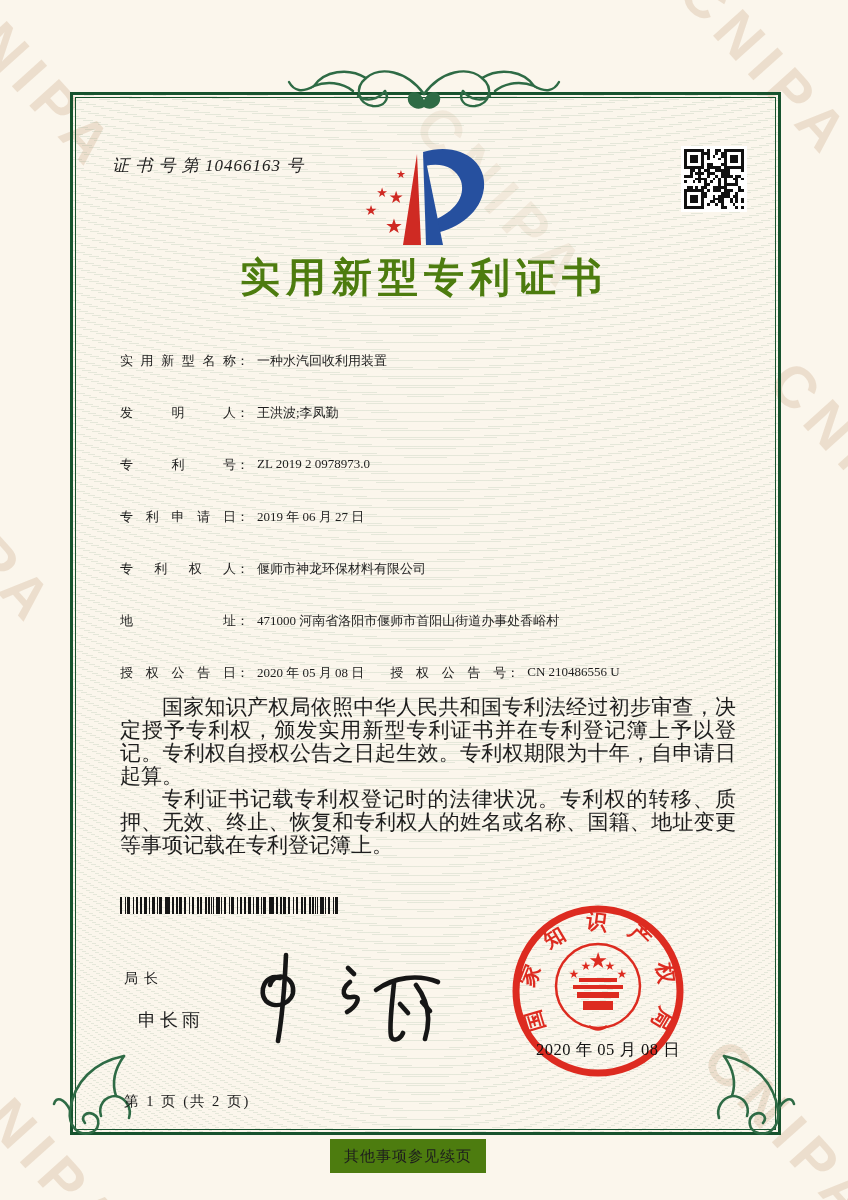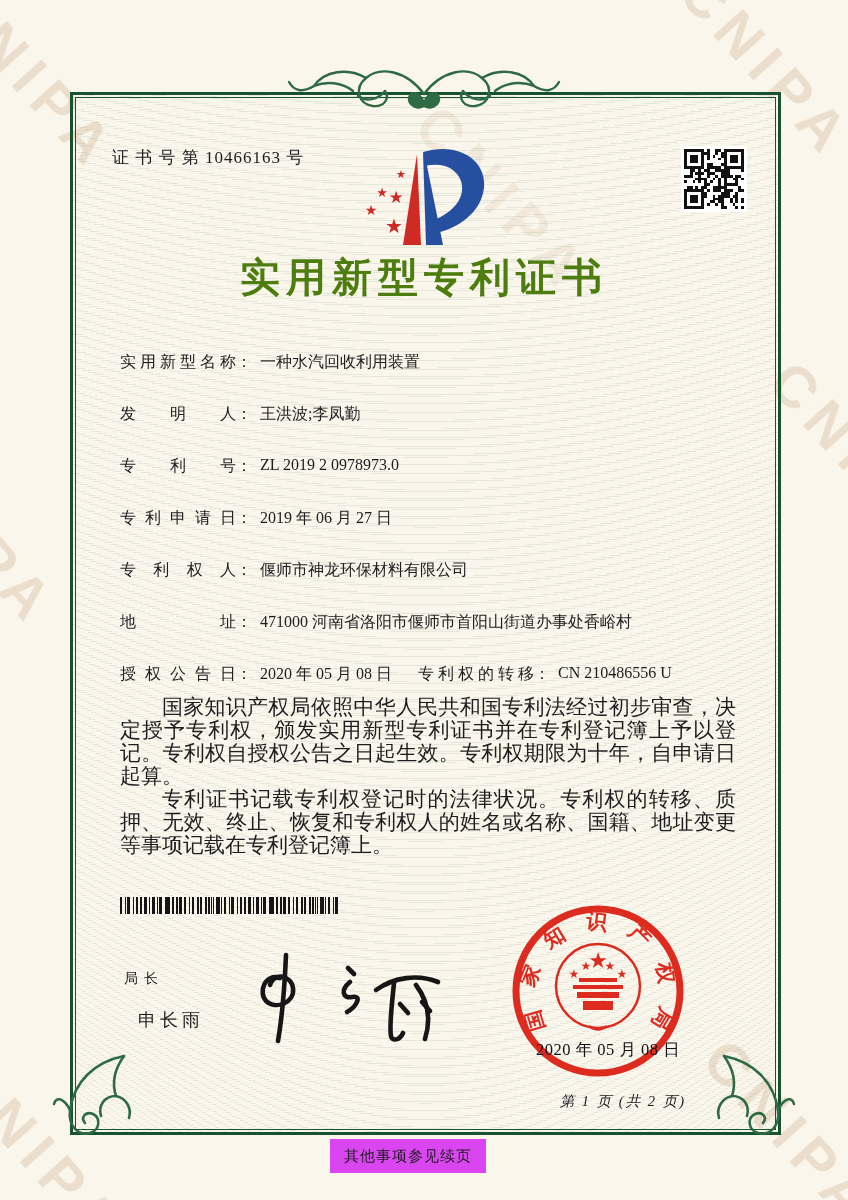--- a/index.html
+++ b/index.html
@@ -15,42 +15,42 @@
   .wm7{left:740px;top:1026px}
   
   .frame{position:absolute;left:70px;top:92px;width:705px;height:1037px;z-index:2;
          border:3px solid #17532e;
          background:repeating-radial-gradient(ellipse 1700px 640px at 50% 128%,
                     rgba(120,158,126,.17) 0 1px,rgba(0,0,0,0) 1px 6px);}
   .frame::after{content:"";position:absolute;inset:2px;border:1px solid #17532e;}
   .orn{position:absolute;z-index:3;}
   
   .abs{position:absolute;z-index:4;}
-  .cert-no{left:112px;top:146px;font-size:17px;letter-spacing:1px;}
+  .cert-no{left:112px;top:154px;font-size:17px;letter-spacing:1px;font-style:italic;}
   .qr-box{left:681px;top:146px;width:66px;height:66px;background:#fff;padding:3px;box-sizing:border-box;}
   .title{left:124px;top:250px;width:600px;text-align:center;font-size:40px;font-weight:600;
          letter-spacing:6px;color:#4d7c0f;}
   .fields{left:120px;top:352px;width:620px;}
-  .row{display:flex;align-items:flex-start;height:27px;margin-bottom:25px;font-size:16px;white-space:nowrap;}
+  .row{display:flex;align-items:flex-start;height:27px;margin-bottom:25px;font-size:13px;white-space:nowrap;}
   .lab{display:inline-block;width:116px;text-align:justify;text-align-last:justify;}
   .val{margin-left:8px;}
   .grant2{margin-left:26px;display:flex;}
   .paras{left:120px;top:696px;width:616px;font-size:21px;line-height:23px;text-align:justify;}
   .paras p{margin:0;text-indent:2em;}
   .barcode{left:120px;top:897px;width:218px;height:17px;
     background-image:
       repeating-linear-gradient(90deg,#151515 0 2px,rgba(0,0,0,0) 2px 5px,#151515 5px 6px,rgba(0,0,0,0) 6px 8px),
       repeating-linear-gradient(90deg,#151515 0 1px,rgba(0,0,0,0) 1px 7px,#151515 7px 9px,rgba(0,0,0,0) 9px 13px);}
   .signer-title{left:124px;top:970px;font-size:14px;letter-spacing:6px;}
   .signer-name{left:124px;top:1008px;font-size:18px;letter-spacing:4px;margin-left:14px;}
   .sig{left:250px;top:948px;}
   .seal{left:509px;top:902px;z-index:4;}
   .seal-date{left:536px;top:1039px;font-size:16.5px;letter-spacing:.5px;color:#111;z-index:5;}
-  .page-info{left:124px;top:1092px;width:562px;text-align:right;font-size:14.5px;letter-spacing:2px;font-style:italic;}
-  .note-box{left:330px;top:1139px;width:156px;height:34px;background:#d946ef;display:flex;
+  .page-info{left:124px;top:1092px;width:562px;text-align:left;font-size:14.5px;letter-spacing:2px;}
+  .note-box{left:330px;top:1139px;width:156px;height:34px;background:#4d7c0f;display:flex;
             align-items:center;justify-content:center;font-size:15px;letter-spacing:1px;z-index:4;}
 </style>
 </head>
 <body>
 
 <div class="page">
 
   <div class="wm wm1">CNIPA</div>
   <div class="wm wm2">CNIPA</div>
   <div class="wm wm3 light">CNIPA</div>
@@ -294,21 +294,21 @@
     <div class="row">
       <span class="lab">地址</span>
         <span>：</span>
       <span class="val">471000 河南省洛阳市偃师市首阳山街道办事处香峪村</span>
     </div>
     <div class="row">
       <span class="lab">授权公告日</span>
         <span>：</span>
       <span class="val">2020 年 05 月 08 日</span>
       <span class="grant2">
-        <span class="lab">专利权的转移</span>
+        <span class="lab">授权公告号</span>
           <span>：</span>
         <span class="val">CN 210486556 U</span>
       </span>
     </div>
   </div>
 
   <div class="abs paras">
     <p>国家知识产权局依照中华人民共和国专利法经过初步审查，决定授予专利权，颁发实用新型专利证书并在专利登记簿上予以登记。专利权自授权公告之日起生效。专利权期限为十年，自申请日起算。</p>
     <p>专利证书记载专利权登记时的法律状况。专利权的转移、质押、无效、终止、恢复和专利权人的姓名或名称、国籍、地址变更等事项记载在专利登记簿上。</p>
   </div>

